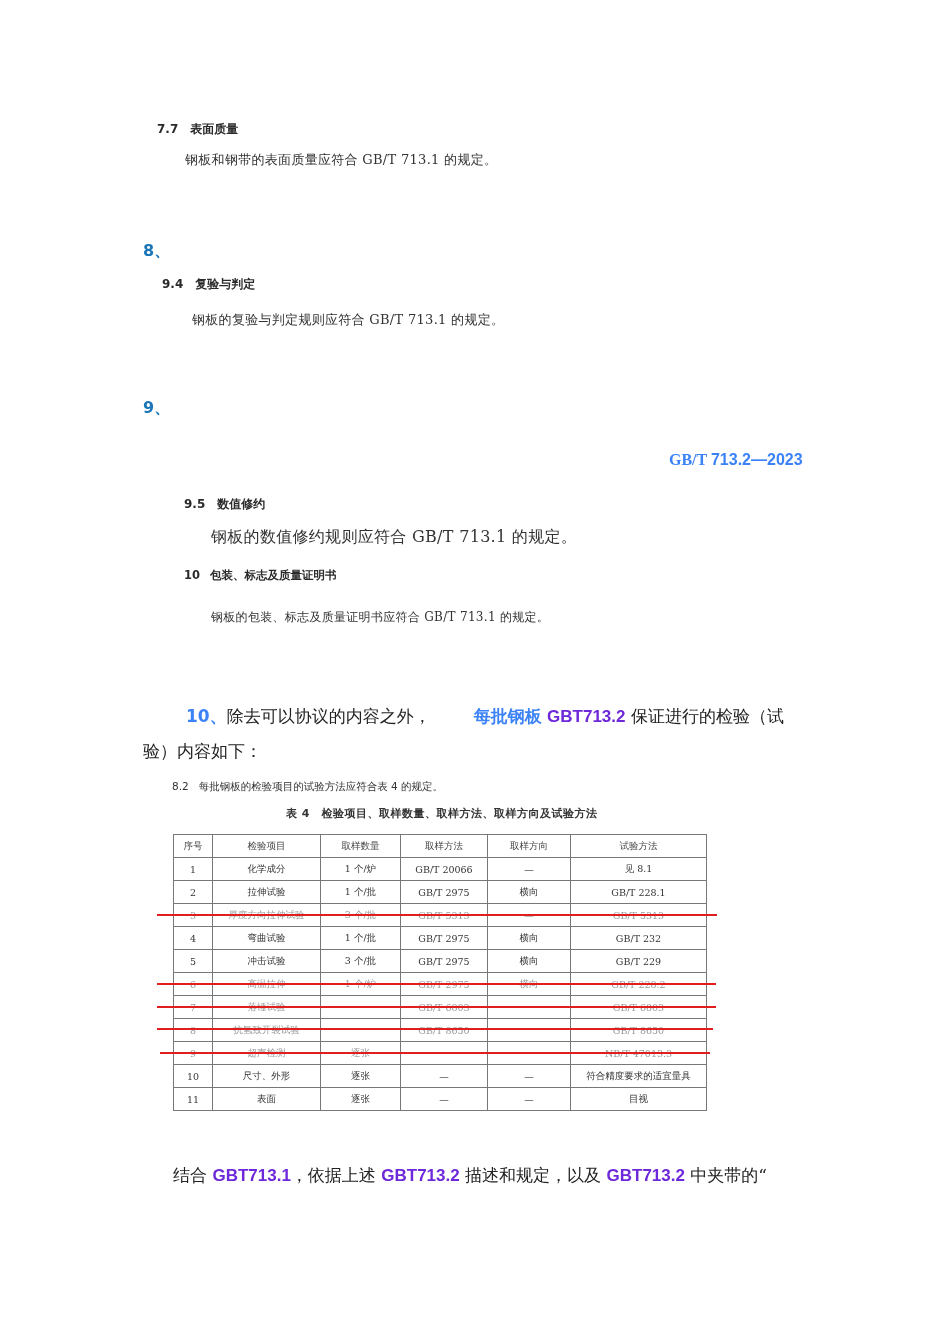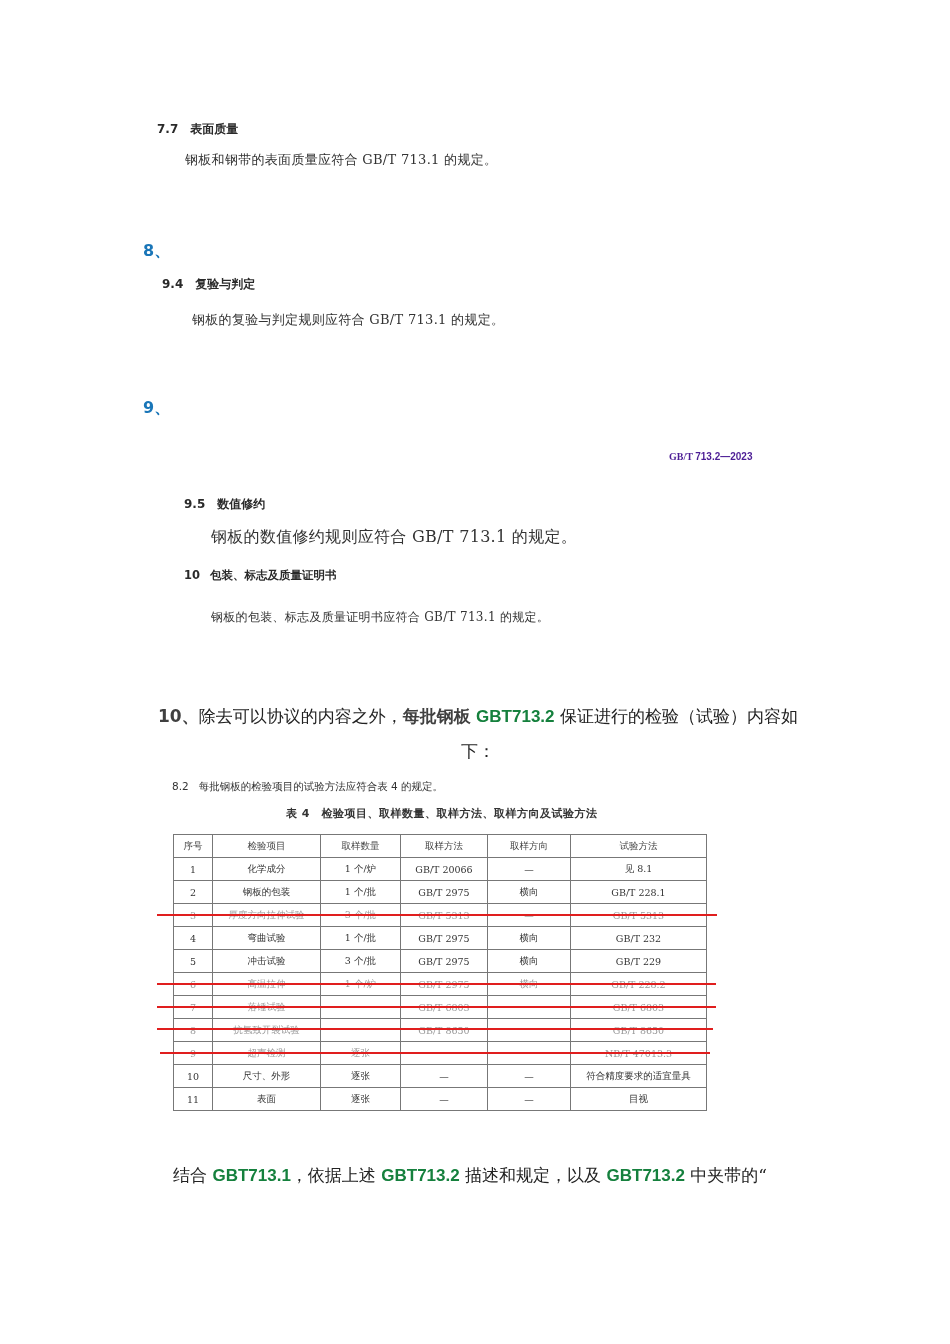--- a/index.html
+++ b/index.html
@@ -8,21 +8,21 @@
       background: #ffffff;
     }
     body {
       width: 950px;
       height: 1344px;
       position: relative;
       overflow: hidden;
       font-family: "DejaVu Serif", "Liberation Serif", serif;
       color: #222;
     }
-    .abs { position: absolute; white-space: nowrap; text-align: center; }
+    .abs { position: absolute; white-space: nowrap; }
 
     
     .scan-heading {
       font-family: "DejaVu Sans", "Liberation Sans", sans-serif;
       font-weight: bold;
       font-size: 12px;
       color: #2a2a2a;
     }
     .scan-heading .num { display: inline-block; margin-right: 12px; }
     .scan-body {
@@ -33,42 +33,43 @@
     }
     .blue-num {
       font-family: "DejaVu Sans", "Liberation Sans", sans-serif;
       font-weight: bold;
       font-size: 16px;
       color: #1a76b8;
     }
     .doc-code {
       font-family: "Liberation Serif", "DejaVu Serif", serif;
       font-weight: bold;
-      font-size: 10px;
-      color: #4c1d95;
+      font-size: 16px;
+      color: #3b82f6;
     }
     .doc-code .sans { font-family: "Liberation Sans", sans-serif; }
 
     
     .para {
       font-family: "DejaVu Serif", "Liberation Serif", serif;
       font-size: 17px;
       color: #222;
       line-height: 34px;
       white-space: normal;
     }
     .para .blue-bold {
       font-family: "DejaVu Sans", "Liberation Sans", sans-serif;
       font-weight: bold;
-      color: #404040;
+      color: #3b82f6;
+      margin-left: 43px;
     }
     .para .code-bold {
       font-family: "Liberation Sans", "DejaVu Sans", sans-serif;
       font-weight: bold;
-      color: #15803d;
+      color: #6d28d9;
     }
 
     
     .clause-line {
       font-family: "DejaVu Sans", "Liberation Sans", sans-serif;
       font-size: 10.5px;
       color: #333;
     }
     .table-caption {
       font-family: "DejaVu Sans", "Liberation Sans", sans-serif;
@@ -172,21 +173,21 @@
     <tr>
       <td>1</td>
       <td>化学成分</td>
       <td>1 个/炉</td>
       <td>GB/T 20066</td>
       <td>—</td>
       <td>见 8.1</td>
     </tr>
     <tr>
       <td>2</td>
-      <td>钢板的包装</td>
+      <td>拉伸试验</td>
       <td>1 个/批</td>
       <td>GB/T 2975</td>
       <td>横向</td>
       <td>GB/T 228.1</td>
     </tr>
     <tr class="struck">
       <td>3</td>
       <td>厚度方向拉伸试验</td>
       <td>3 个/批</td>
       <td>GB/T 5313</td>

